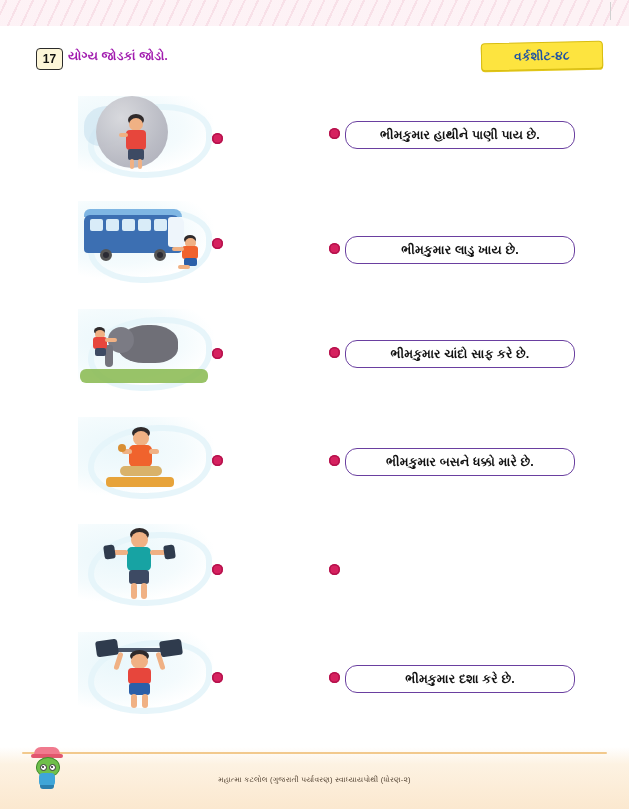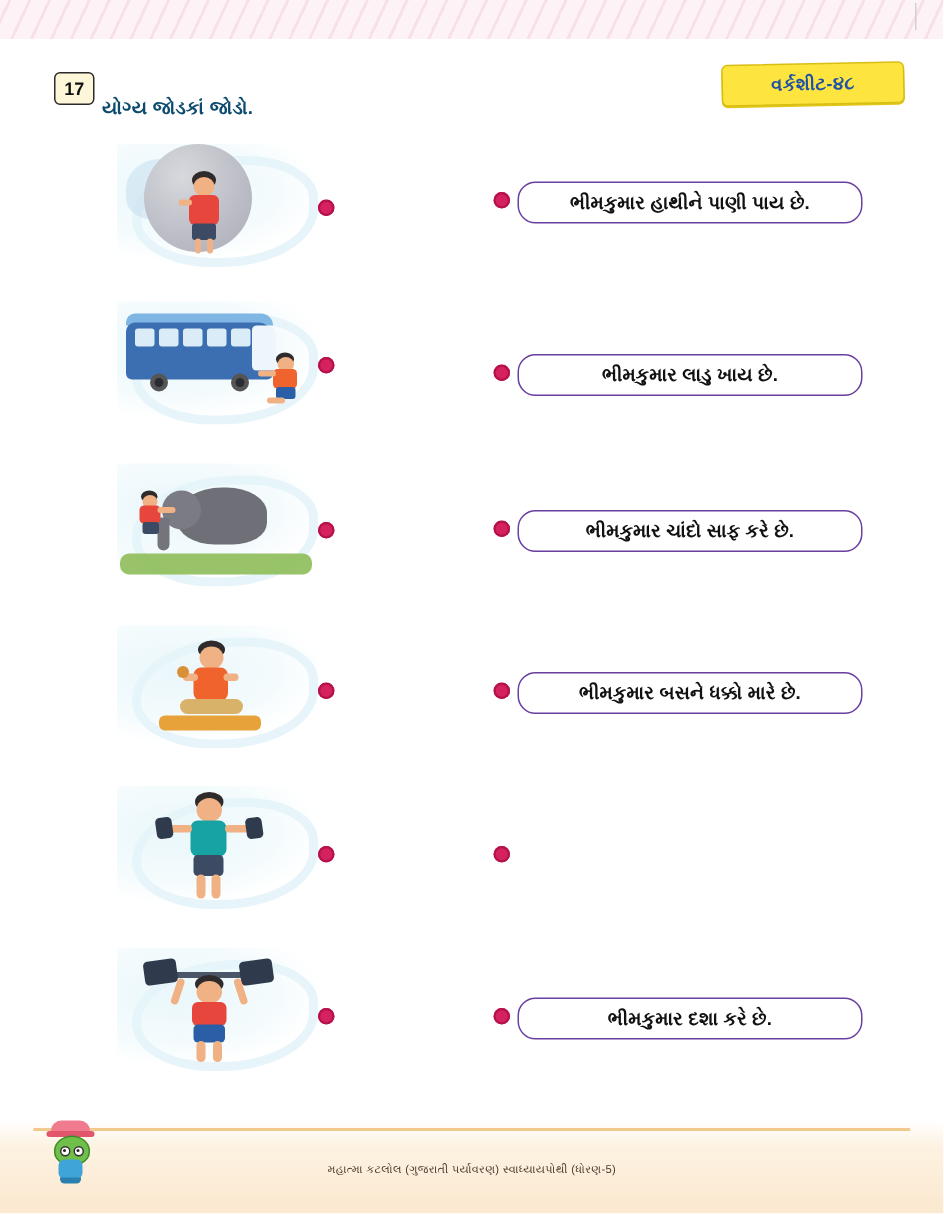--- a/index.html
+++ b/index.html
@@ -150,25 +150,26 @@
     font-size: 12px;
     color: #111;
     display: flex;
     align-items: center;
     justify-content: center;
     font-weight: bold;
   }
   .q-text {
     position: absolute;
     left: 68px;
-    top: 65px;
+    top: 49px;
     font-size: 12.5px;
-    color: #0c4a6e;
+    color: #a21caf;
     font-weight: bold;
     letter-spacing: .2px;
+    font-family: Liberation Serif, serif;
   }
 
   
   .badge {
     position: absolute;
     right: 26px;
     top: 42px;
     width: 120px;
     height: 26px;
     background: #fde43f;
@@ -560,21 +561,21 @@
       <div class="dot right" style="top:44px;"></div>
       <div class="pill" style="top:37px;">
         <span class="pill-text">ભીમકુમાર દશા કરે છે.</span>
       </div>
     </div>
 
   </div>
 
   <div class="bottom-band"></div>
   <div class="bottom-rule"></div>
-  <div class="footer-text">મહાત્મા કટલોલ (ગુજરાતી પર્યાવરણ) સ્વાધ્યાયપોથી (ધોરણ-5)</div>
+  <div class="footer-text">મહાત્મા કટલોલ (ગુજરાતી પર્યાવરણ) સ્વાધ્યાયપોથી (ધોરણ-૨)</div>
 
   <div class="mascot">
     <div class="hat"></div>
     <div class="head">
       <div class="eye l"></div>
       <div class="eye r"></div>
     </div>
     <div class="body"></div>
     <div class="legs"></div>
   </div>

